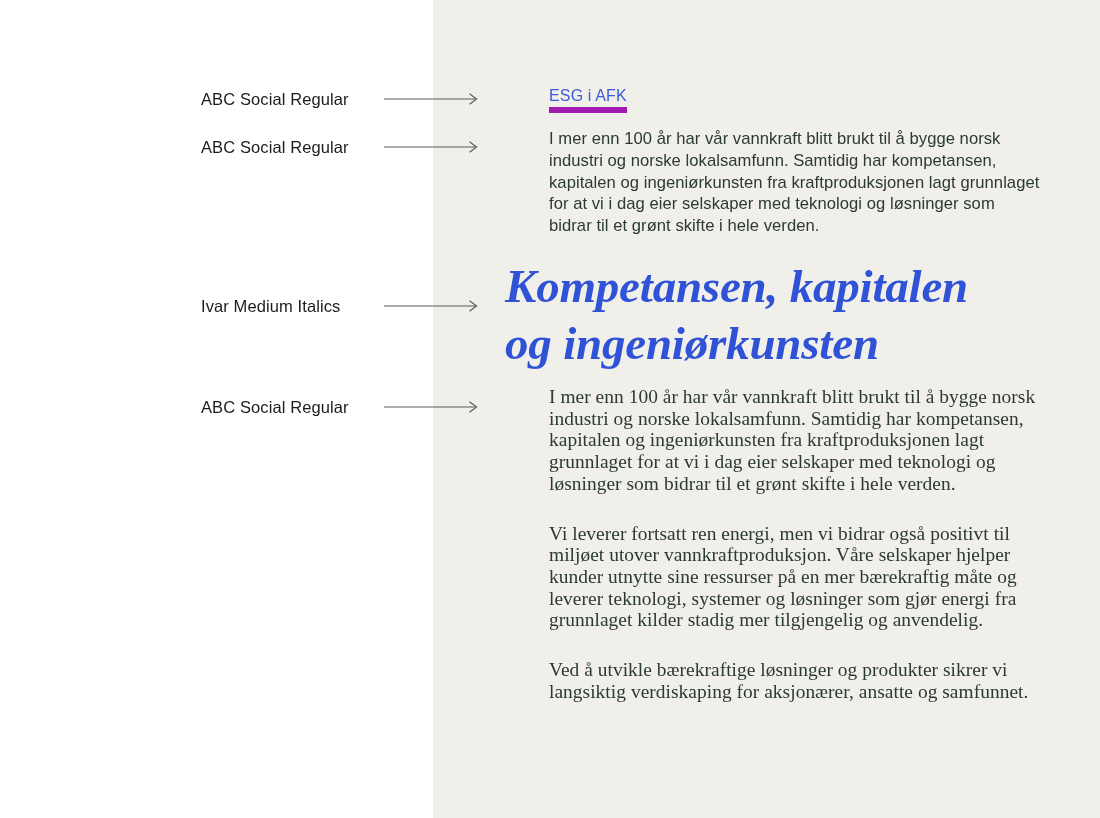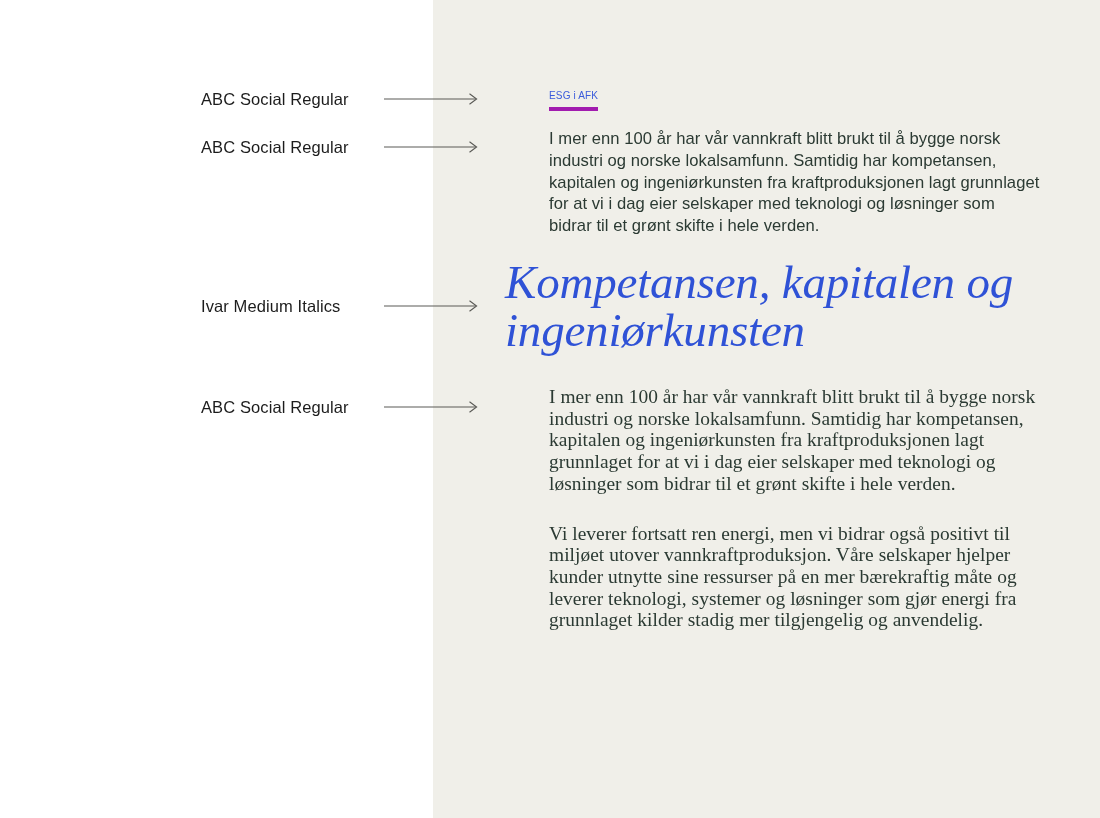--- a/index.html
+++ b/index.html
@@ -74,26 +74,26 @@
   .annotation-arrow svg {
     display: block;
   }
 
   
   #eyebrow-link {
     position: absolute;
     left: 549px;
     top: 87px;
     font-family: "Liberation Sans", sans-serif;
-    font-size: 10px;
+    font-size: 16px;
     line-height: 17px;
     color: #3b5bdb;
     letter-spacing: 0.15px;
     text-decoration: none;
-    border-bottom: 4px solid #a21caf;
+    border-bottom: 6px solid #a21caf;
     padding-bottom: 3px;
     display: inline-block;
   }
 
   #intro-paragraph {
     position: absolute;
     left: 549px;
     top: 128px;
     width: 492px;
     font-family: "Liberation Sans", sans-serif;
@@ -105,23 +105,23 @@
   }
 
   #main-heading {
     position: absolute;
     left: 505px;
     top: 258px;
     width: 520px;
     margin: 0;
     font-family: "Liberation Serif", serif;
     font-style: italic;
-    font-weight: 400;
+    font-weight: 700;
     font-size: 47px;
-    line-height: 48px;
+    line-height: 57px;
     color: #2f52d6;
     letter-spacing: -0.2px;
   }
 
   #body-copy {
     position: absolute;
     left: 549px;
     top: 386px;
     width: 496px;
   }
@@ -192,15 +192,16 @@
 
   <a id="eyebrow-link" href="#">ESG i AFK</a>
 
   <p id="intro-paragraph">I mer enn 100 år har vår vannkraft blitt brukt til å bygge norsk industri og norske lokalsamfunn. Samtidig har kompetansen, kapitalen og ingeniørkunsten fra kraftproduksjonen lagt grunnlaget for at vi i dag eier selskaper med teknologi og løsninger som bidrar til et grønt skifte i hele verden.</p>
 
   <h1 id="main-heading">Kompetansen, kapitalen og ingeniørkunsten</h1>
 
   <div id="body-copy">
     <p>I mer enn 100 år har vår vannkraft blitt brukt til å bygge norsk industri og norske lokalsamfunn. Samtidig har kompetansen, kapitalen og ingeniørkunsten fra kraftproduksjonen lagt grunnlaget for at vi i dag eier selskaper med teknologi og løsninger som bidrar til et grønt skifte i hele verden.</p>
     <p>Vi leverer fortsatt ren energi, men vi bidrar også positivt til miljøet utover vannkraftproduksjon. Våre selskaper hjelper kunder utnytte sine ressurser på en mer bærekraftig måte og leverer teknologi, systemer og løsninger som gjør energi fra grunnlaget kilder stadig mer tilgjengelig og anvendelig.</p>
+    <p>Ved å utvikle bærekraftige løsninger og produkter sikrer vi langsiktig verdiskaping for aksjonærer, ansatte og samfunnet.</p>
   </div>
 
 </div>
 
 </body></html>

